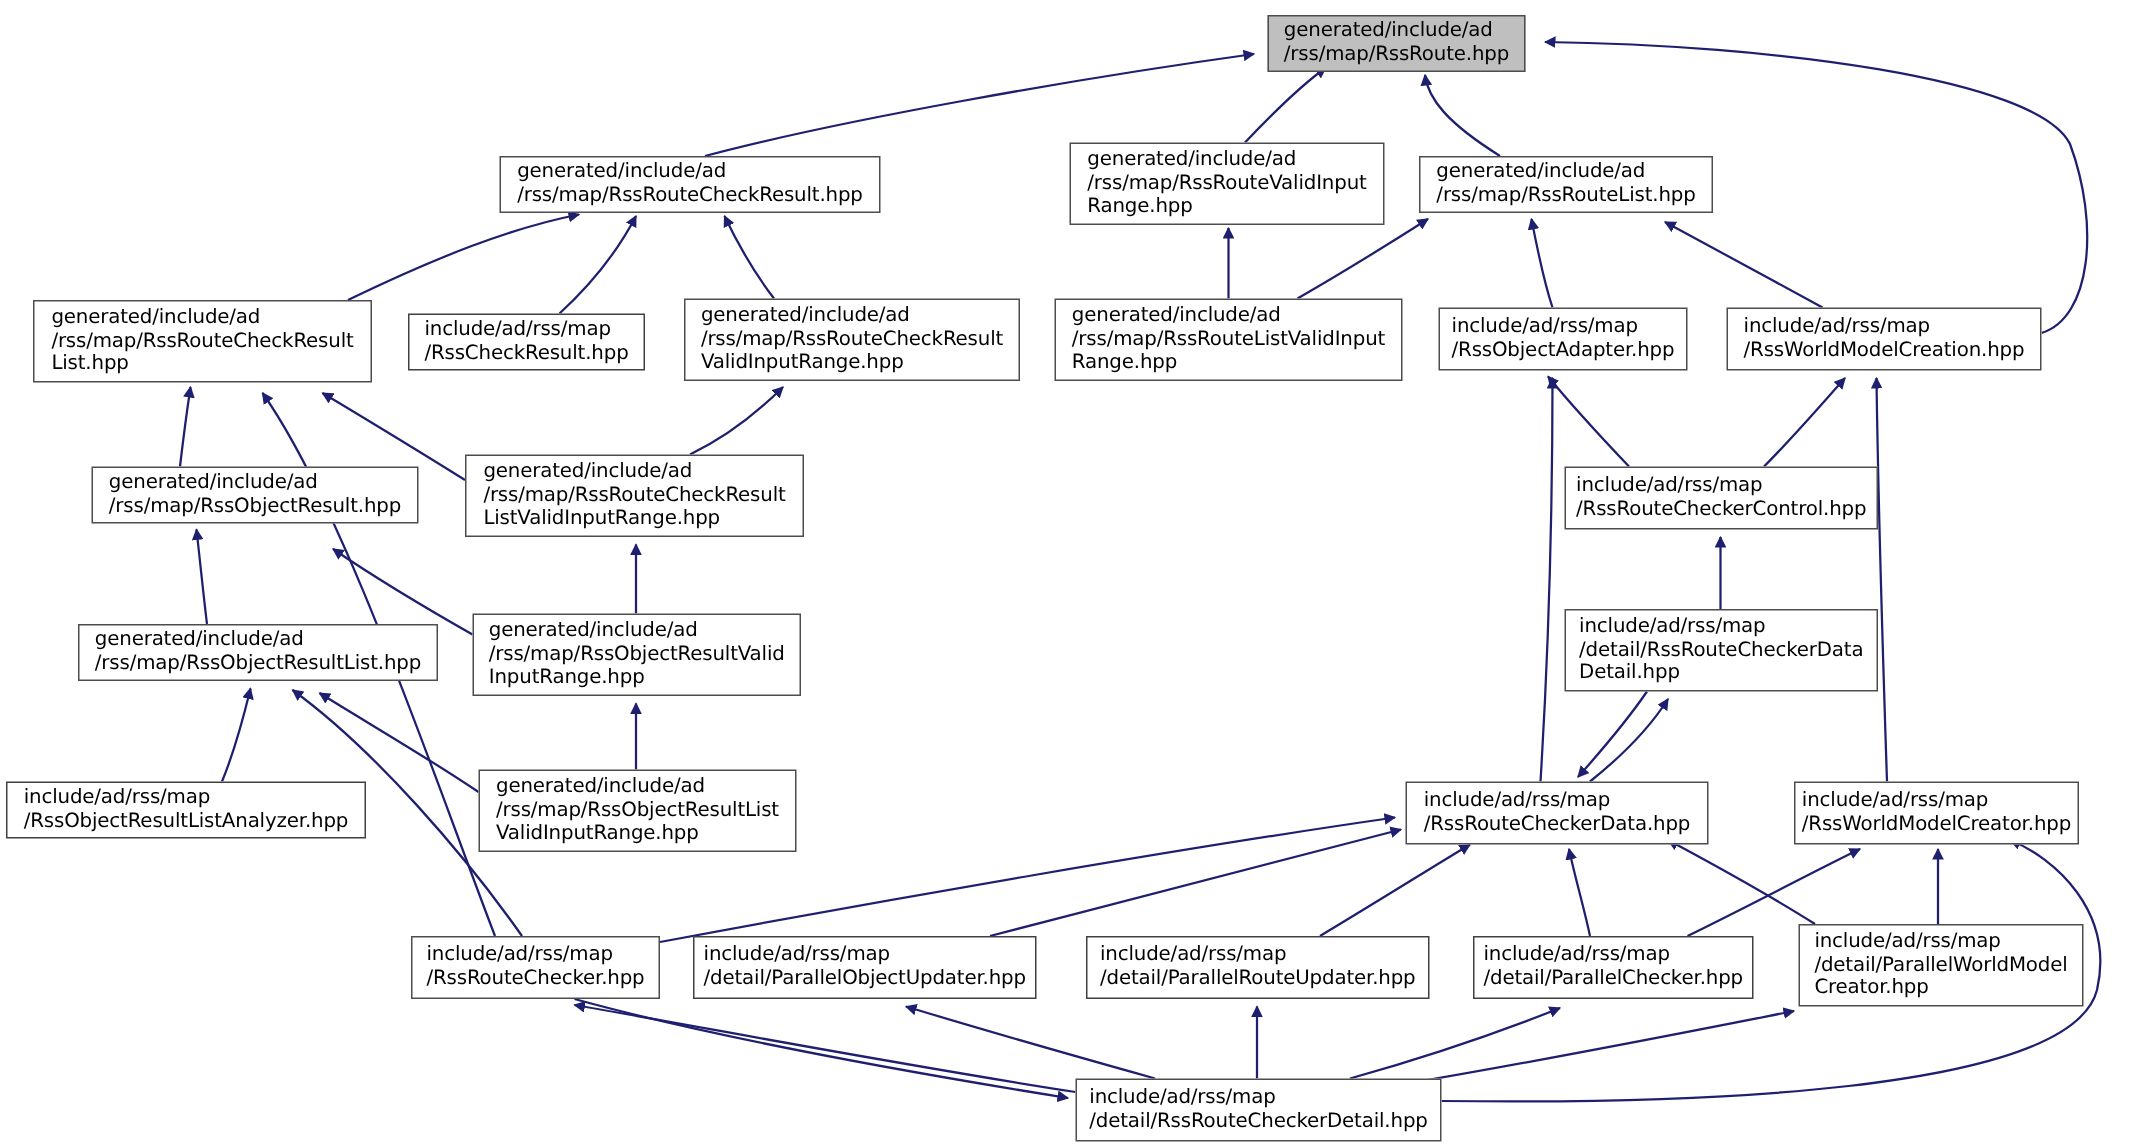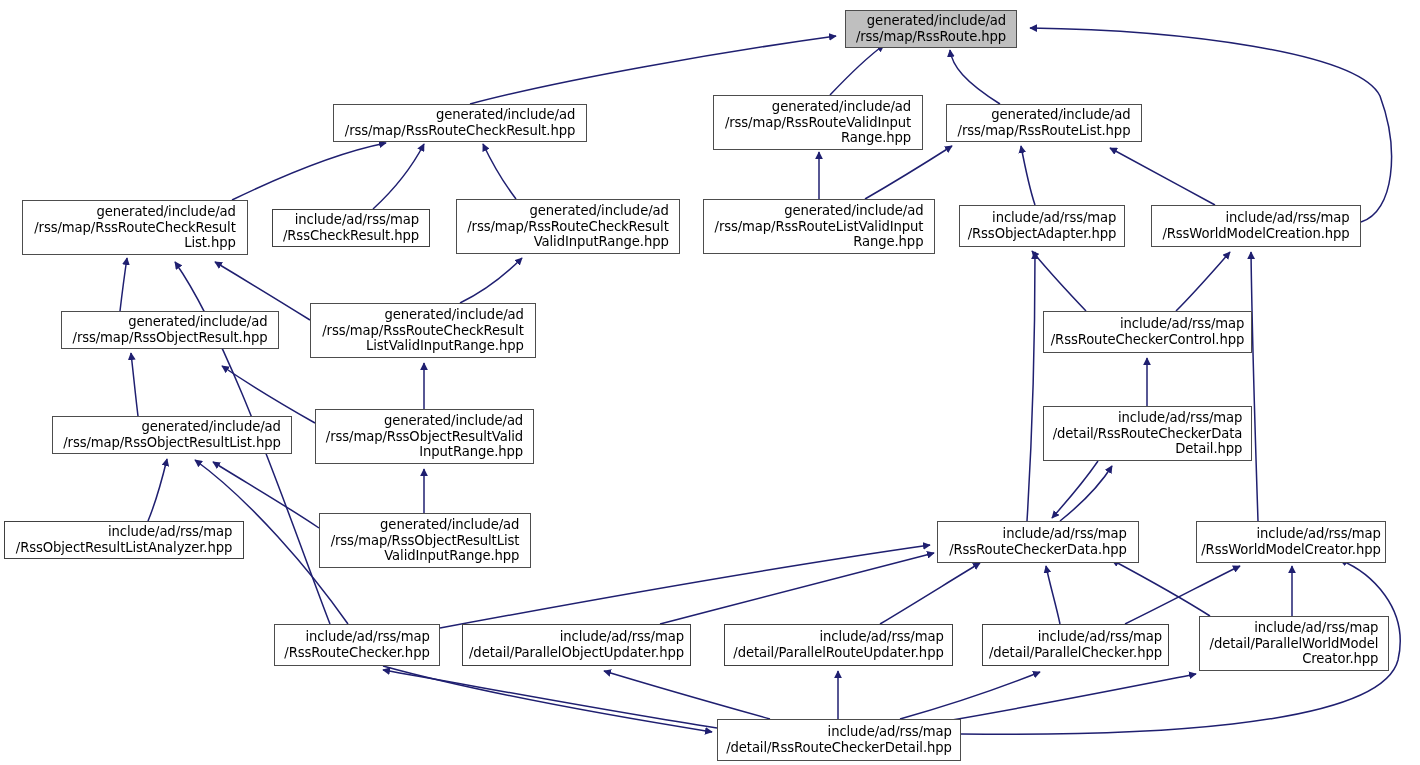--- a/index.html
+++ b/index.html
@@ -24,21 +24,21 @@
   }
   .node {
     position: absolute;
     box-sizing: border-box;
     border: 1px solid #404040;
     background: #ffffff;
     color: #000000;
     display: flex;
     align-items: center;
     justify-content: center;
-    text-align: right;
+    text-align: left;
     font-size: 13.2px;
     line-height: 1.18;
     letter-spacing: -0.1px;
     white-space: pre-line;
     z-index: 5;
   }
   .node.root {
     background: #bfbfbf;
     border-color: #222222;
   }

